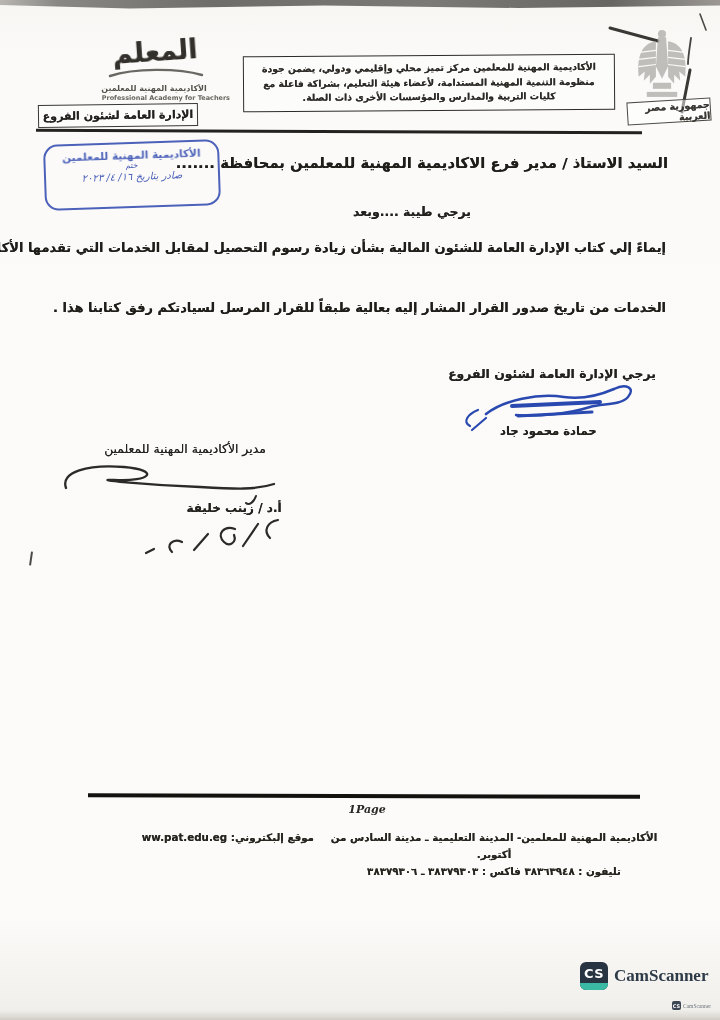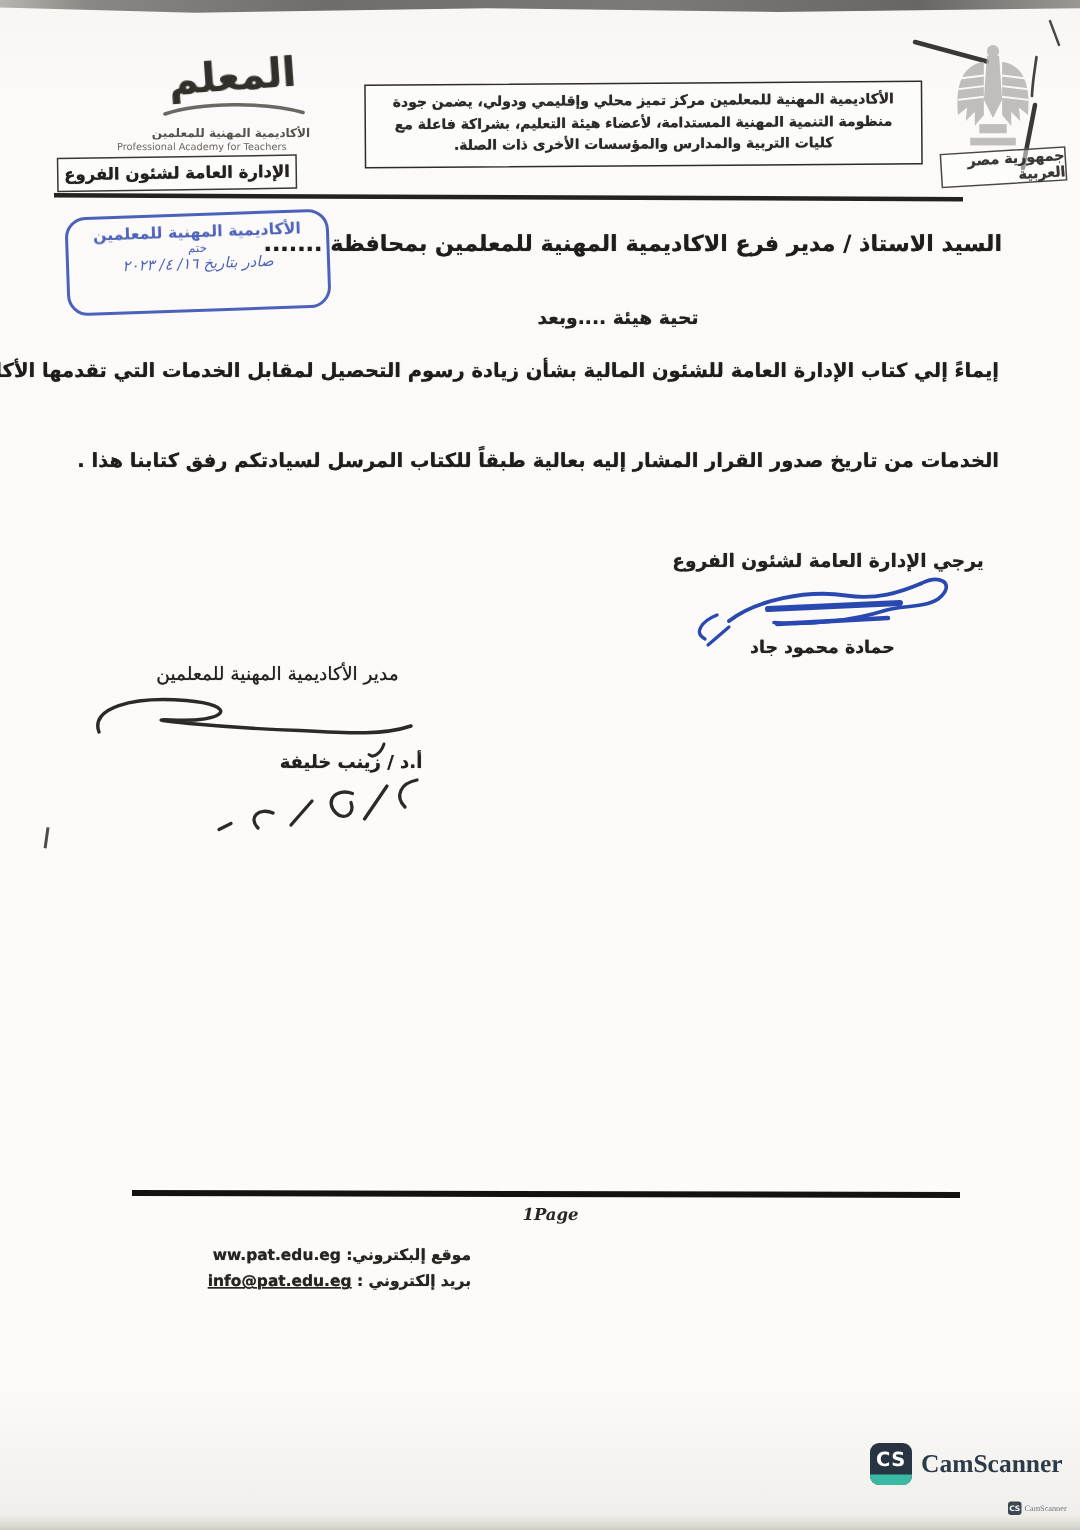--- a/index.html
+++ b/index.html
@@ -15,21 +15,21 @@
     background:linear-gradient(90deg,#b9b6b1 0%,#8a8884 8%,#6f6d6a 30%,#7c7a76 60%,#686663 85%,#9b9894 100%);
     clip-path:polygon(0 0,100% 0,100% 55%,72% 80%,45% 55%,18% 85%,0 50%);}
   .scan-edge-bottom{left:0;top:1010px;width:720px;height:10px;
     background:linear-gradient(180deg,rgba(225,222,216,0) 0%,#dcd9d3 70%,#cfccc6 100%);}
   
   .logo-callig{left:100px;top:36px;width:110px;text-align:center;font-size:27px;font-weight:bold;
     color:#33302b;transform:rotate(-4deg);letter-spacing:-1px;filter:blur(.3px);direction:rtl;}
   .logo-swash{left:104px;top:66px;width:104px;height:14px;}
   .logo-ar{left:78px;top:84px;width:152px;text-align:center;font-size:8px;font-weight:bold;color:#55524c;
     filter:blur(.45px);direction:rtl;white-space:nowrap;overflow:hidden;}
-  .logo-en{left:78px;top:94px;width:152px;text-align:left;font-size:6.5px;color:#6a675f;filter:blur(.3px);white-space:nowrap;}
+  .logo-en{left:78px;top:94px;width:152px;text-align:right;font-size:6.5px;color:#6a675f;filter:blur(.3px);white-space:nowrap;font-weight:bold;}
   .dept-box{left:38px;top:104px;width:158px;height:21px;border:1.6px solid #3a3834;transform:rotate(-.8deg);
     display:flex;align-items:center;justify-content:center;font-size:11px;font-weight:bold;direction:rtl;background:rgba(255,255,255,.4);}
   .mission-box{left:243px;top:55px;width:372px;height:56px;border:1.6px solid #2e2c29;transform:rotate(-.4deg);
     display:flex;align-items:center;justify-content:center;padding:2px 9px;box-sizing:border-box;
     font-size:9.3px;font-weight:bold;line-height:1.6;direction:rtl;text-align:center;color:#2c2a26;background:rgba(255,255,255,.35);}
   .emblem{left:630px;top:26px;width:64px;height:76px;opacity:.8;}
   .country-box{left:627px;top:100px;width:82px;height:21px;border:1.3px solid #4a4843;transform:rotate(-3.5deg);
     display:flex;align-items:center;justify-content:center;font-size:9.5px;font-weight:bold;direction:rtl;color:#3a3834;background:rgba(255,255,255,.5);}
   .header-rule{left:36px;top:130px;width:606px;height:2.6px;background:#24221f;transform:rotate(.25deg);}
   
@@ -119,24 +119,24 @@
 
   <div class="abs header-rule"></div>
 
   <div class="abs stamp">
     <div class="stamp-l1">الأكاديمية المهنية للمعلمين</div>
     <div class="stamp-l2">ختم</div>
     <div class="stamp-l3">صادر بتاريخ ١٦/ ٤/ ٢٠٢٣</div>
   </div>
 
   <div class="abs addressee fuzzy">السيد الاستاذ  / مدير فرع الاكاديمية المهنية للمعلمين  بمحافظة .......</div>
-  <div class="abs greeting fuzzy">تحية هيئة ....وبعد</div>
+  <div class="abs greeting fuzzy">يرجي طيبة ....وبعد</div>
 
   <div class="abs body-line fuzzy" style="top:240px;">إيماءً إلي كتاب الإدارة العامة للشئون المالية بشأن زيادة رسوم التحصيل لمقابل الخدمات التي تقدمها الأكاديمية</div>
-  <div class="abs body-line last fuzzy" style="top:300px;">الخدمات من تاريخ صدور القرار المشار إليه بعالية طبقاً للكتاب المرسل لسيادتكم رفق كتابنا هذا .</div>
+  <div class="abs body-line last fuzzy" style="top:300px;">الخدمات من تاريخ صدور القرار المشار إليه بعالية طبقاً للقرار المرسل لسيادتكم رفق كتابنا هذا .</div>
 
 
   <div class="abs sig-right-title fuzzy">يرجي الإدارة العامة لشئون الفروع</div>
   <svg class="abs sig-right-ink" viewBox="0 0 218 52">
     <g stroke="#2a49b0" fill="none" stroke-linecap="round">
       <path d="M34 34 C 52 20, 86 13, 112 17 C 132 20, 148 15, 162 9" stroke-width="2.6"></path>
       <path d="M162 9 C 174 3, 184 8, 176 17 C 168 26, 150 23, 138 27 C 116 34, 86 37, 64 35" stroke-width="2.4"></path>
       <path d="M60 26 L 148 22" stroke-width="4"></path>
       <path d="M66 36 L 140 32" stroke-width="3"></path>
       <path d="M26 30 C 16 34, 10 42, 18 46" stroke-width="2.2"></path>
@@ -162,29 +162,29 @@
       <path d="M44 30 C 35 26, 27 33, 34 40"></path>
       <path d="M16 37 L 8 41"></path>
     </g>
   </svg>
 
   <div class="abs edge-mark-left"></div>
 
   <div class="abs footer-rule"></div>
   <div class="abs page-label">1Page</div>
 
+  <div class="abs footer-right fuzzy">
+    <div>الأكاديمية المهنية للمعلمين- المدينة التعليمية ـ مدينة السادس من أكتوبر.</div>
+    <div>تليفون : ٣٨٣٦٣٩٤٨      فاكس : ٣٨٣٧٩٣٠٣ ـ ٣٨٣٧٩٣٠٦</div>
+  </div>
 
   <div class="abs footer-left fuzzy">
     <div>
       <span>موقع إلبكتروني:</span>
       <span class="url">ww.pat.edu.eg</span>
-    </div>
-    <div>
-      <span>بريد إلكتروني :</span>
-      <span class="url email">info@pat.edu.eg</span>
     </div>
   </div>
 
   <div class="abs cs-main">
     <div class="cs-icon">
       <span>CS</span>
     </div>
     <div class="cs-text">CamScanner</div>
   </div>
   <div class="abs cs-tiny">

